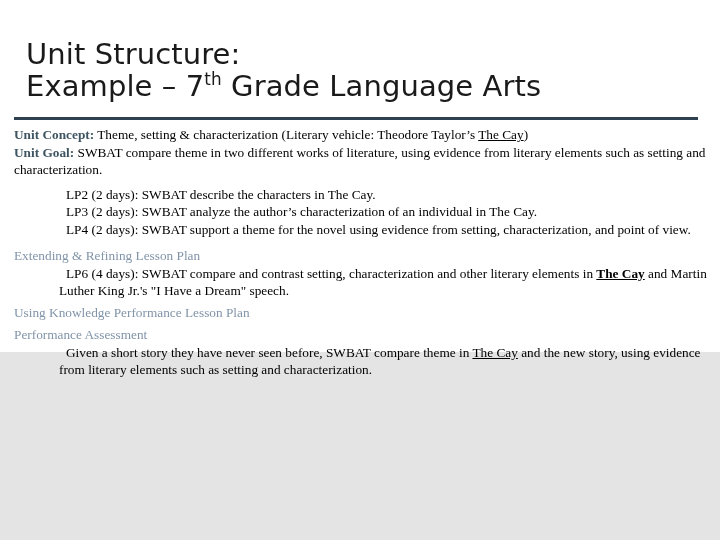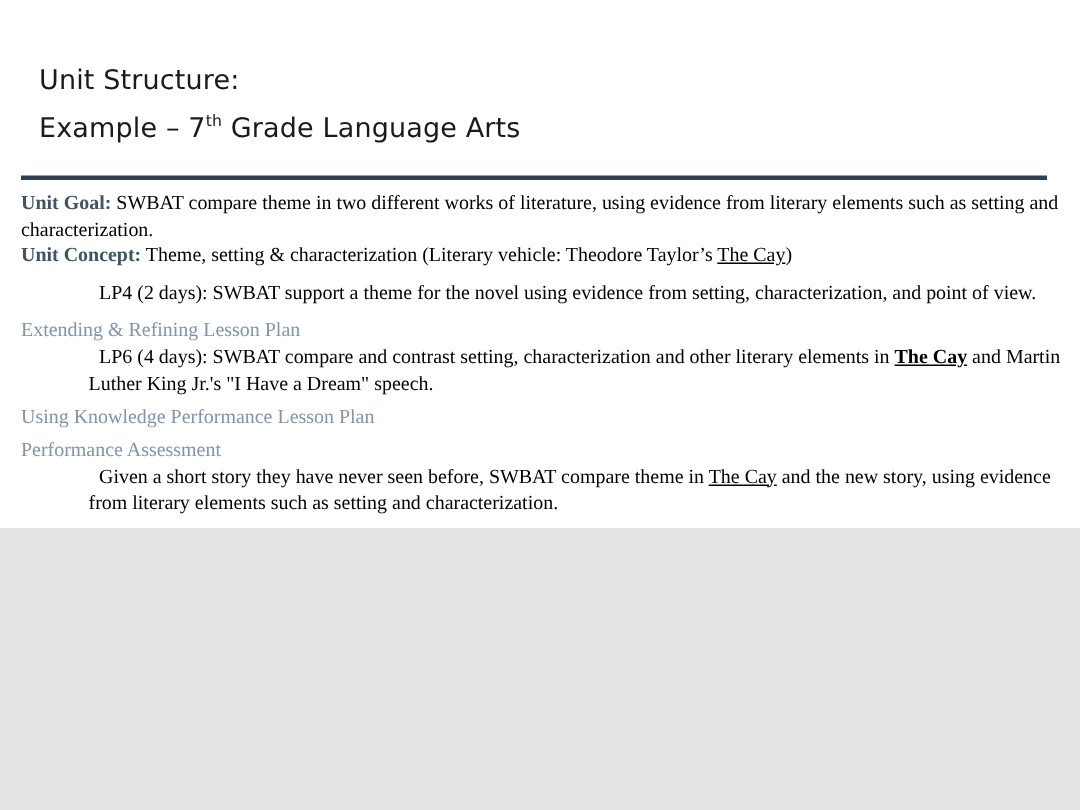--- a/index.html
+++ b/index.html
@@ -41,21 +41,21 @@
 
   
   #title-block {
     position: absolute;
     left: 26px;
     top: 38px;
     width: 660px;
   }
   .title-line {
     font-family: "DejaVu Sans", "Liberation Sans", sans-serif;
-    font-size: 18px;
+    font-size: 29px;
     line-height: 32px;
     color: #1a1a1a;
     font-weight: 400;
     white-space: nowrap;
     letter-spacing: 0.1px;
   }
   .title-line sup {
     font-size: 0.58em;
     vertical-align: super;
     line-height: 0;
@@ -133,26 +133,28 @@
 
     <div id="title-block">
       <div class="title-line">Unit Structure:</div>
       <div class="title-line"><span>Example – 7</span><sup>th</sup><span> Grade Language Arts</span></div>
     </div>
 
     <div id="divider"></div>
 
     <div id="body-block">
 
+      <p class="para"><span class="lead">Unit Concept:</span><span> Theme, setting &amp; characterization (Literary vehicle:  Theodore Taylor’s </span><span class="ul">The Cay</span><span>)</span></p>
+
       <p class="para"><span class="lead">Unit Goal:</span><span> SWBAT compare theme in two different works of literature, using evidence from literary elements such as setting and characterization.</span></p>
-
-      <p class="para"><span class="lead">Unit Concept:</span><span> Theme, setting &amp; characterization (Literary vehicle:  Theodore Taylor’s </span><span class="ul">The Cay</span><span>)</span></p>
 
       <div class="gap-md"></div>
 
+      <p class="lp">LP2 (2 days):  SWBAT describe the characters in The Cay.</p>
+      <p class="lp">LP3 (2 days):  SWBAT analyze the author’s characterization of an individual in The Cay.</p>
       <p class="lp">LP4 (2 days):  SWBAT support a theme for the novel using evidence from setting, characterization, and point of view.</p>
 
       <div class="gap-sm"></div>
 
 
       <div class="gap-sm"></div>
 
       <p class="section-head">Extending &amp; Refining Lesson Plan</p>
       <p class="lp"><span>LP6 (4 days):  SWBAT compare and contrast setting, characterization and other literary elements in </span><span class="ul-b">The Cay</span><span> and Martin Luther King Jr.'s "I Have a Dream" speech.</span></p>
 

